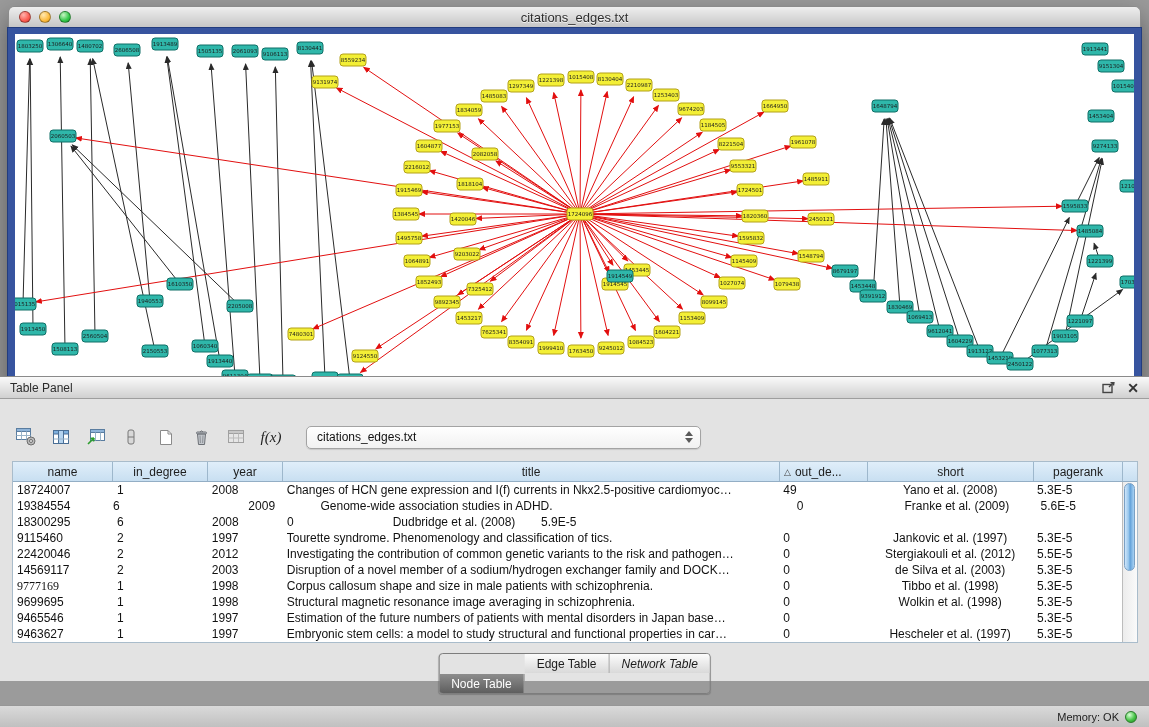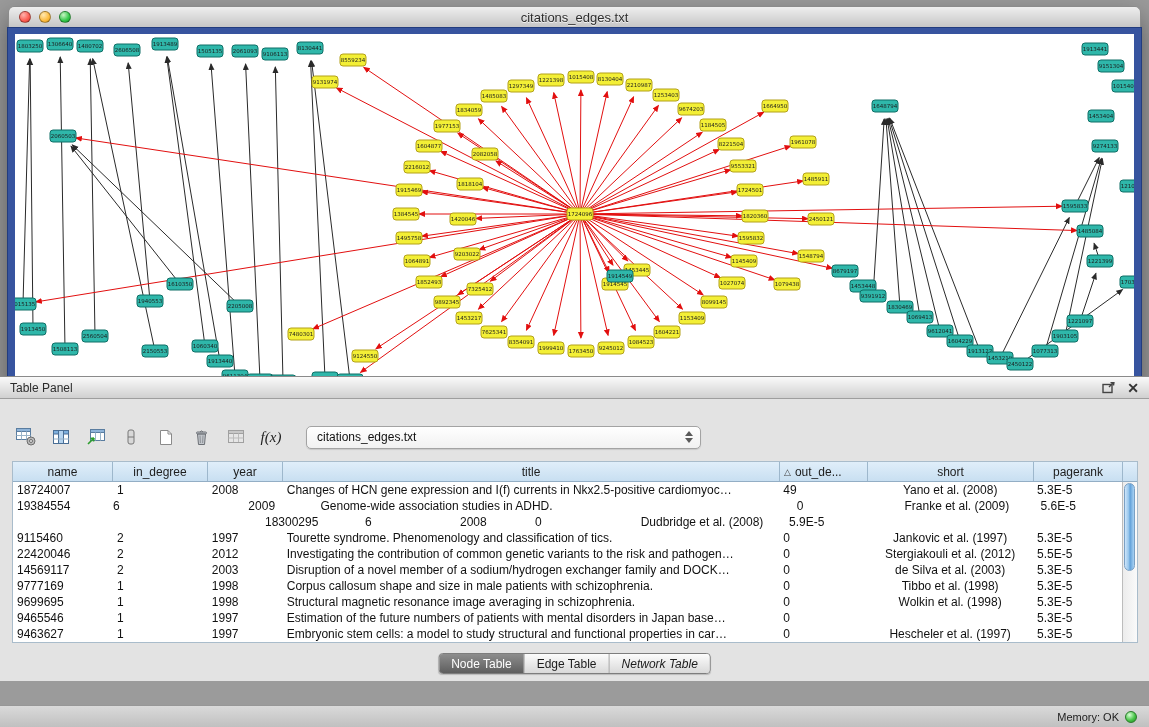--- a/index.html
+++ b/index.html
@@ -52,36 +52,36 @@
 
   .table-wrap { position:absolute; left:12px; top:84px; width:1126px; height:182px;
     background:#ffffff; border:1px solid #a9bccb; }
   .thead { display:flex; height:20px; background:linear-gradient(#e0eefa,#c8dff1);
     border-bottom:1px solid #93aec5; }
   .th { display:flex; align-items:center; justify-content:center; font-size:12px; color:#1d1d1d;
     border-right:1px solid #9db7cc; height:100%; overflow:hidden; white-space:nowrap; }
   .th.sorted { justify-content:flex-start; padding-left:4px; }
   .sort-icon { font-size:9px; color:#444; margin-right:4px; }
   .tbody { position:absolute; left:0; top:20px; right:15px; bottom:0; overflow:hidden; }
-  .tr { display:flex; height:16px; line-height:16px;justify-content:center; }
+  .tr { display:flex; height:16px; line-height:16px; }
   .td { font-size:12px; color:#111; padding:0 4px; white-space:nowrap; overflow:hidden; }
   .td.align-center { text-align:center; }
   .vscroll { position:absolute; right:0; top:20px; bottom:0; width:15px;
     background:linear-gradient(to right,#ececec,#fafafa); border-left:1px solid #bcbcbc; }
   .vthumb { position:absolute; left:1px; top:1px; width:11px; height:88px; border-radius:6px;
     border:1px solid #7aa0c4;
     background:linear-gradient(to right,#cfe6fb,#8fc1ea 45%,#5f9fd8 55%,#a8d2f4); }
 
   .tabs { position:absolute; left:50%; top:276px; transform:translateX(-50%);
     display:flex; border:1px solid #7d7d7d; border-radius:4px; overflow:hidden;
     box-shadow:0 1px 1px rgba(0,0,0,.18); }
   .tab { height:19px; display:flex; align-items:center; padding:0 12px; font-size:12px;
     color:#1c1c1c; background:linear-gradient(#fcfcfc,#d9d9d9); border-right:1px solid #9a9a9a; }
   .tab:last-child { border-right:none;font-style:italic; }
-  .tab.selected { background:linear-gradient(#8d8d8d,#5e5e5e); color:#ffffff; }
+  .tab.selected { background:linear-gradient(#8d8d8d,#5e5e5e); color:#ffffff;margin-top:20px; }
 
   .status-bar { position:absolute; left:0; bottom:0; width:1149px; height:22px;
     background:linear-gradient(#dadada,#c0c0c0); border-top:1px solid #979797;
     display:flex; align-items:center; justify-content:flex-end; gap:6px;
     padding-right:12px; font-size:11px; color:#222; }
   .memory-orb { width:12px; height:12px; border-radius:50%; border:1px solid #2a7a2a;
     background:radial-gradient(circle at 35% 30%, #d9ffd6, #49c549 55%, #1d8a1d); }
 </style>
 </head>
 <body>
@@ -778,21 +778,21 @@
           <div class="tr">
             <div class="td align-left" style="width: 100px;">14569117</div>
             <div class="td align-left" style="width: 95px;">2</div>
             <div class="td align-left" style="width: 75px;">2003</div>
             <div class="td align-left" style="width: 497px;">Disruption of a novel member of a sodium/hydrogen exchanger family and DOCK…</div>
             <div class="td align-left" style="width: 88px;">0</div>
             <div class="td align-center" style="width: 166px;">de Silva et al. (2003)</div>
             <div class="td align-left" style="width: 89px;">5.3E-5</div>
           </div>
           <div class="tr">
-            <div class="td align-left" style="width: 100px;">9777169</div>
+            <div class="td align-left" style="width: 100px; font-family: Liberation Serif, serif;">9777169</div>
             <div class="td align-left" style="width: 95px;">1</div>
             <div class="td align-left" style="width: 75px;">1998</div>
             <div class="td align-left" style="width: 497px;">Corpus callosum shape and size in male patients with schizophrenia.</div>
             <div class="td align-left" style="width: 88px;">0</div>
             <div class="td align-center" style="width: 166px;">Tibbo et al. (1998)</div>
             <div class="td align-left" style="width: 89px;">5.3E-5</div>
           </div>
           <div class="tr">
             <div class="td align-left" style="width: 100px;">9699695</div>
             <div class="td align-left" style="width: 95px;">1</div>

